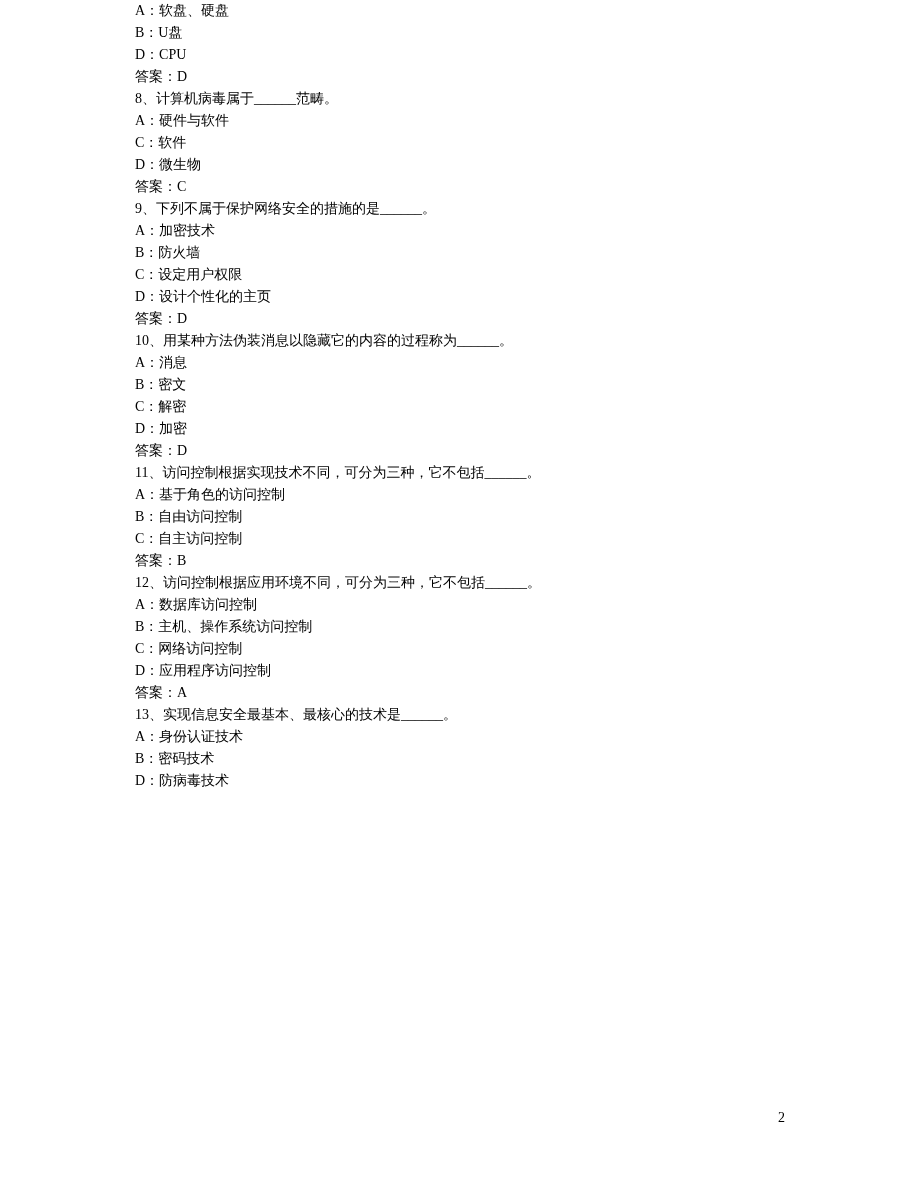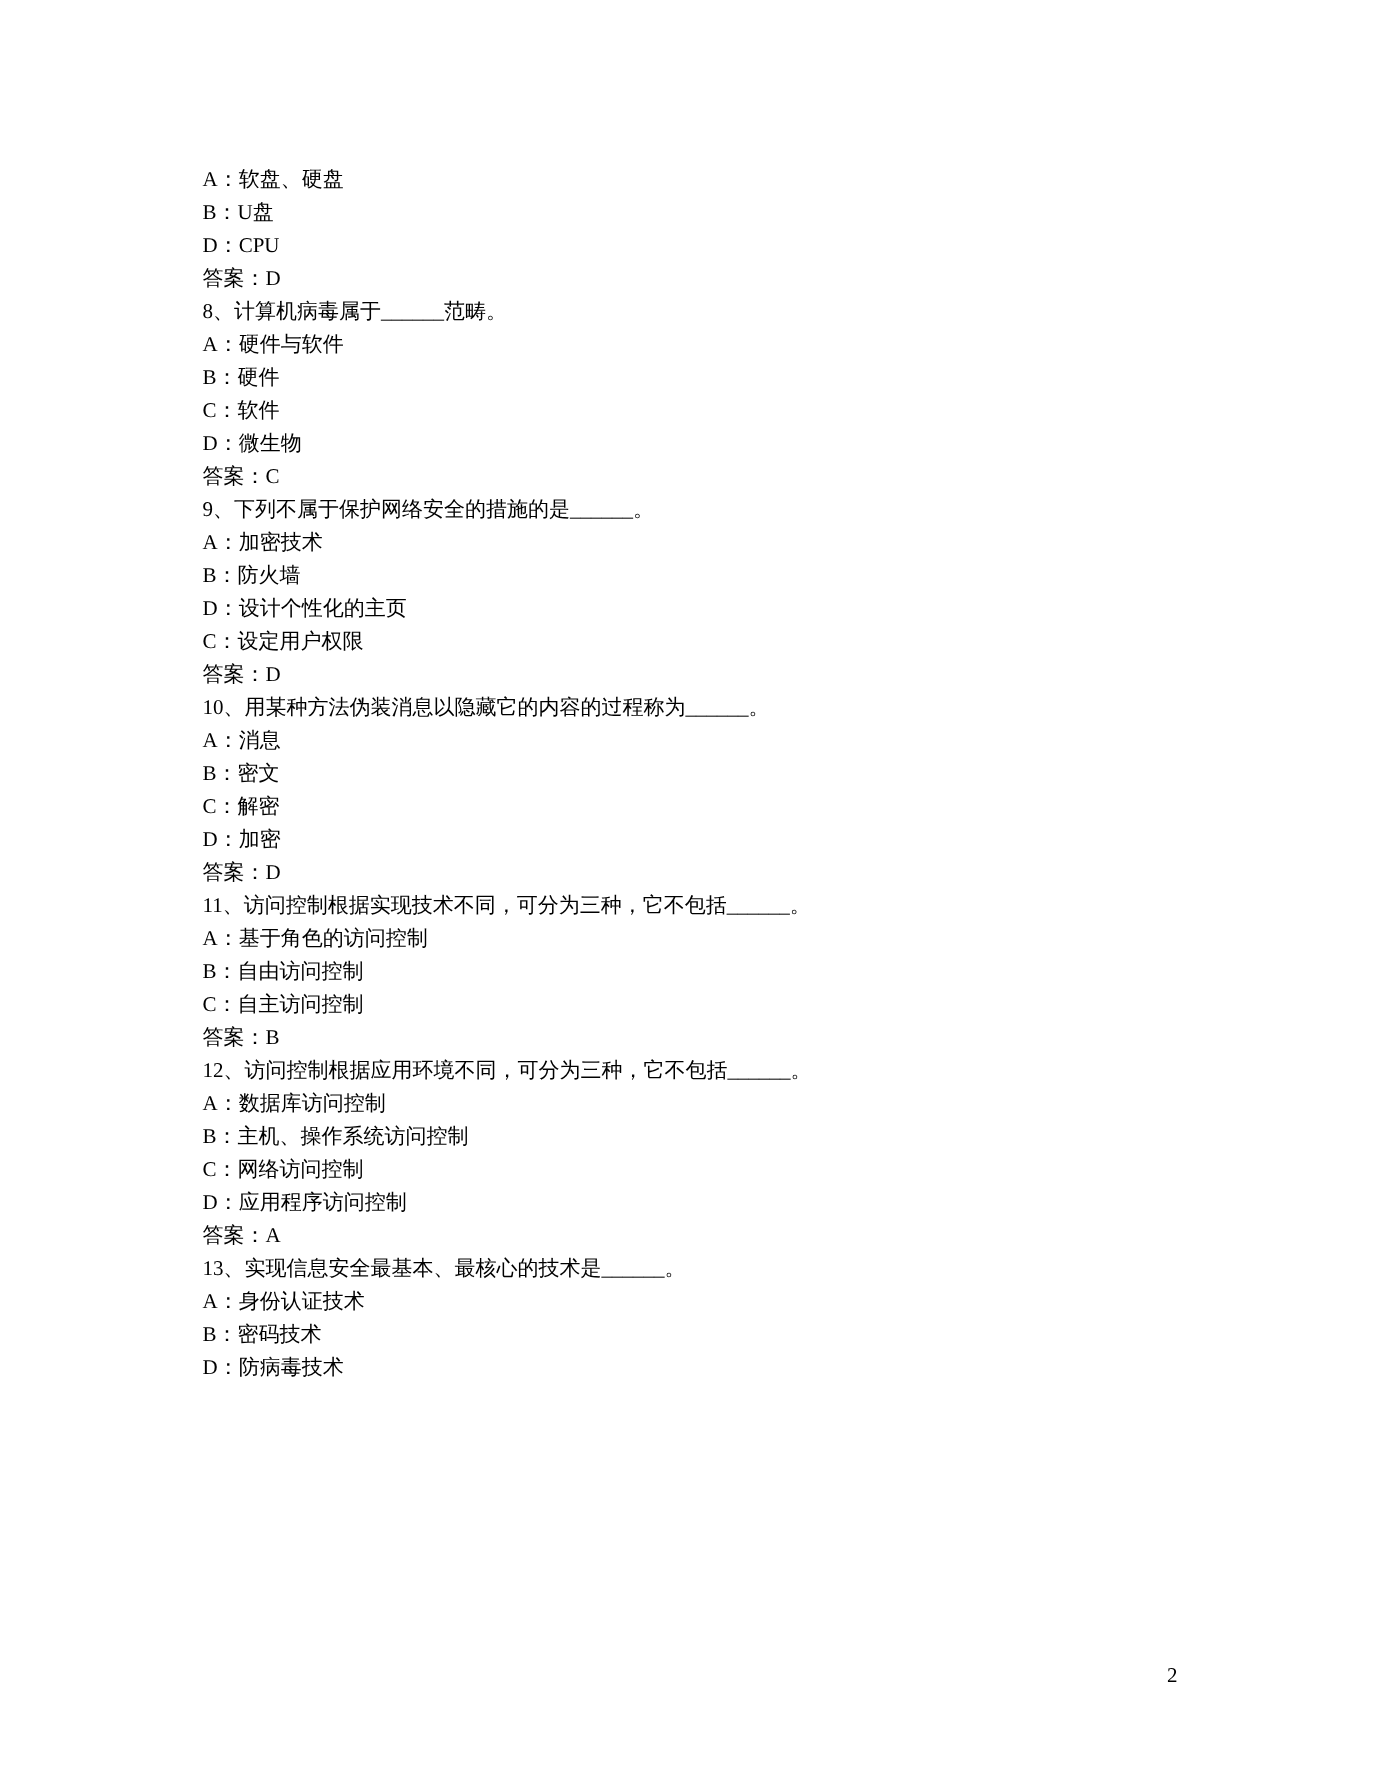--- a/index.html
+++ b/index.html
@@ -6,21 +6,20 @@
     margin: 0;
     padding: 0;
     background: #ffffff;
   }
   .page {
     width: 920px;
     height: 1191px;
     background: #ffffff;
     position: relative;
     box-sizing: border-box;
-    padding-top: 110px;
     padding-left: 135px;
     font-family: "SimSun", "宋体", serif;
     font-size: 14px;
     line-height: 22px;
     color: #000000;
   }
   .line {
     white-space: pre;
   }
   .pagenum {
@@ -36,30 +35,29 @@
 <body>
 
 <div class="page">
   <div class="line">A：软盘、硬盘</div>
   <div class="line">B：U盘</div>
   <div class="line">D：CPU</div>
   <div class="line">答案：D</div>
   <div class="line"></div>
   <div class="line">8、计算机病毒属于______范畴。</div>
   <div class="line">A：硬件与软件</div>
-  <div class="line">B：硬件</div>
   <div class="line">C：软件</div>
   <div class="line">D：微生物</div>
   <div class="line">答案：C</div>
   <div class="line"></div>
   <div class="line">9、下列不属于保护网络安全的措施的是______。</div>
   <div class="line">A：加密技术</div>
   <div class="line">B：防火墙</div>
+  <div class="line">C：设定用户权限</div>
   <div class="line">D：设计个性化的主页</div>
-  <div class="line">C：设定用户权限</div>
   <div class="line">答案：D</div>
   <div class="line"></div>
   <div class="line">10、用某种方法伪装消息以隐藏它的内容的过程称为______。</div>
   <div class="line">A：消息</div>
   <div class="line">B：密文</div>
   <div class="line">C：解密</div>
   <div class="line">D：加密</div>
   <div class="line">答案：D</div>
   <div class="line"></div>
   <div class="line"></div>

